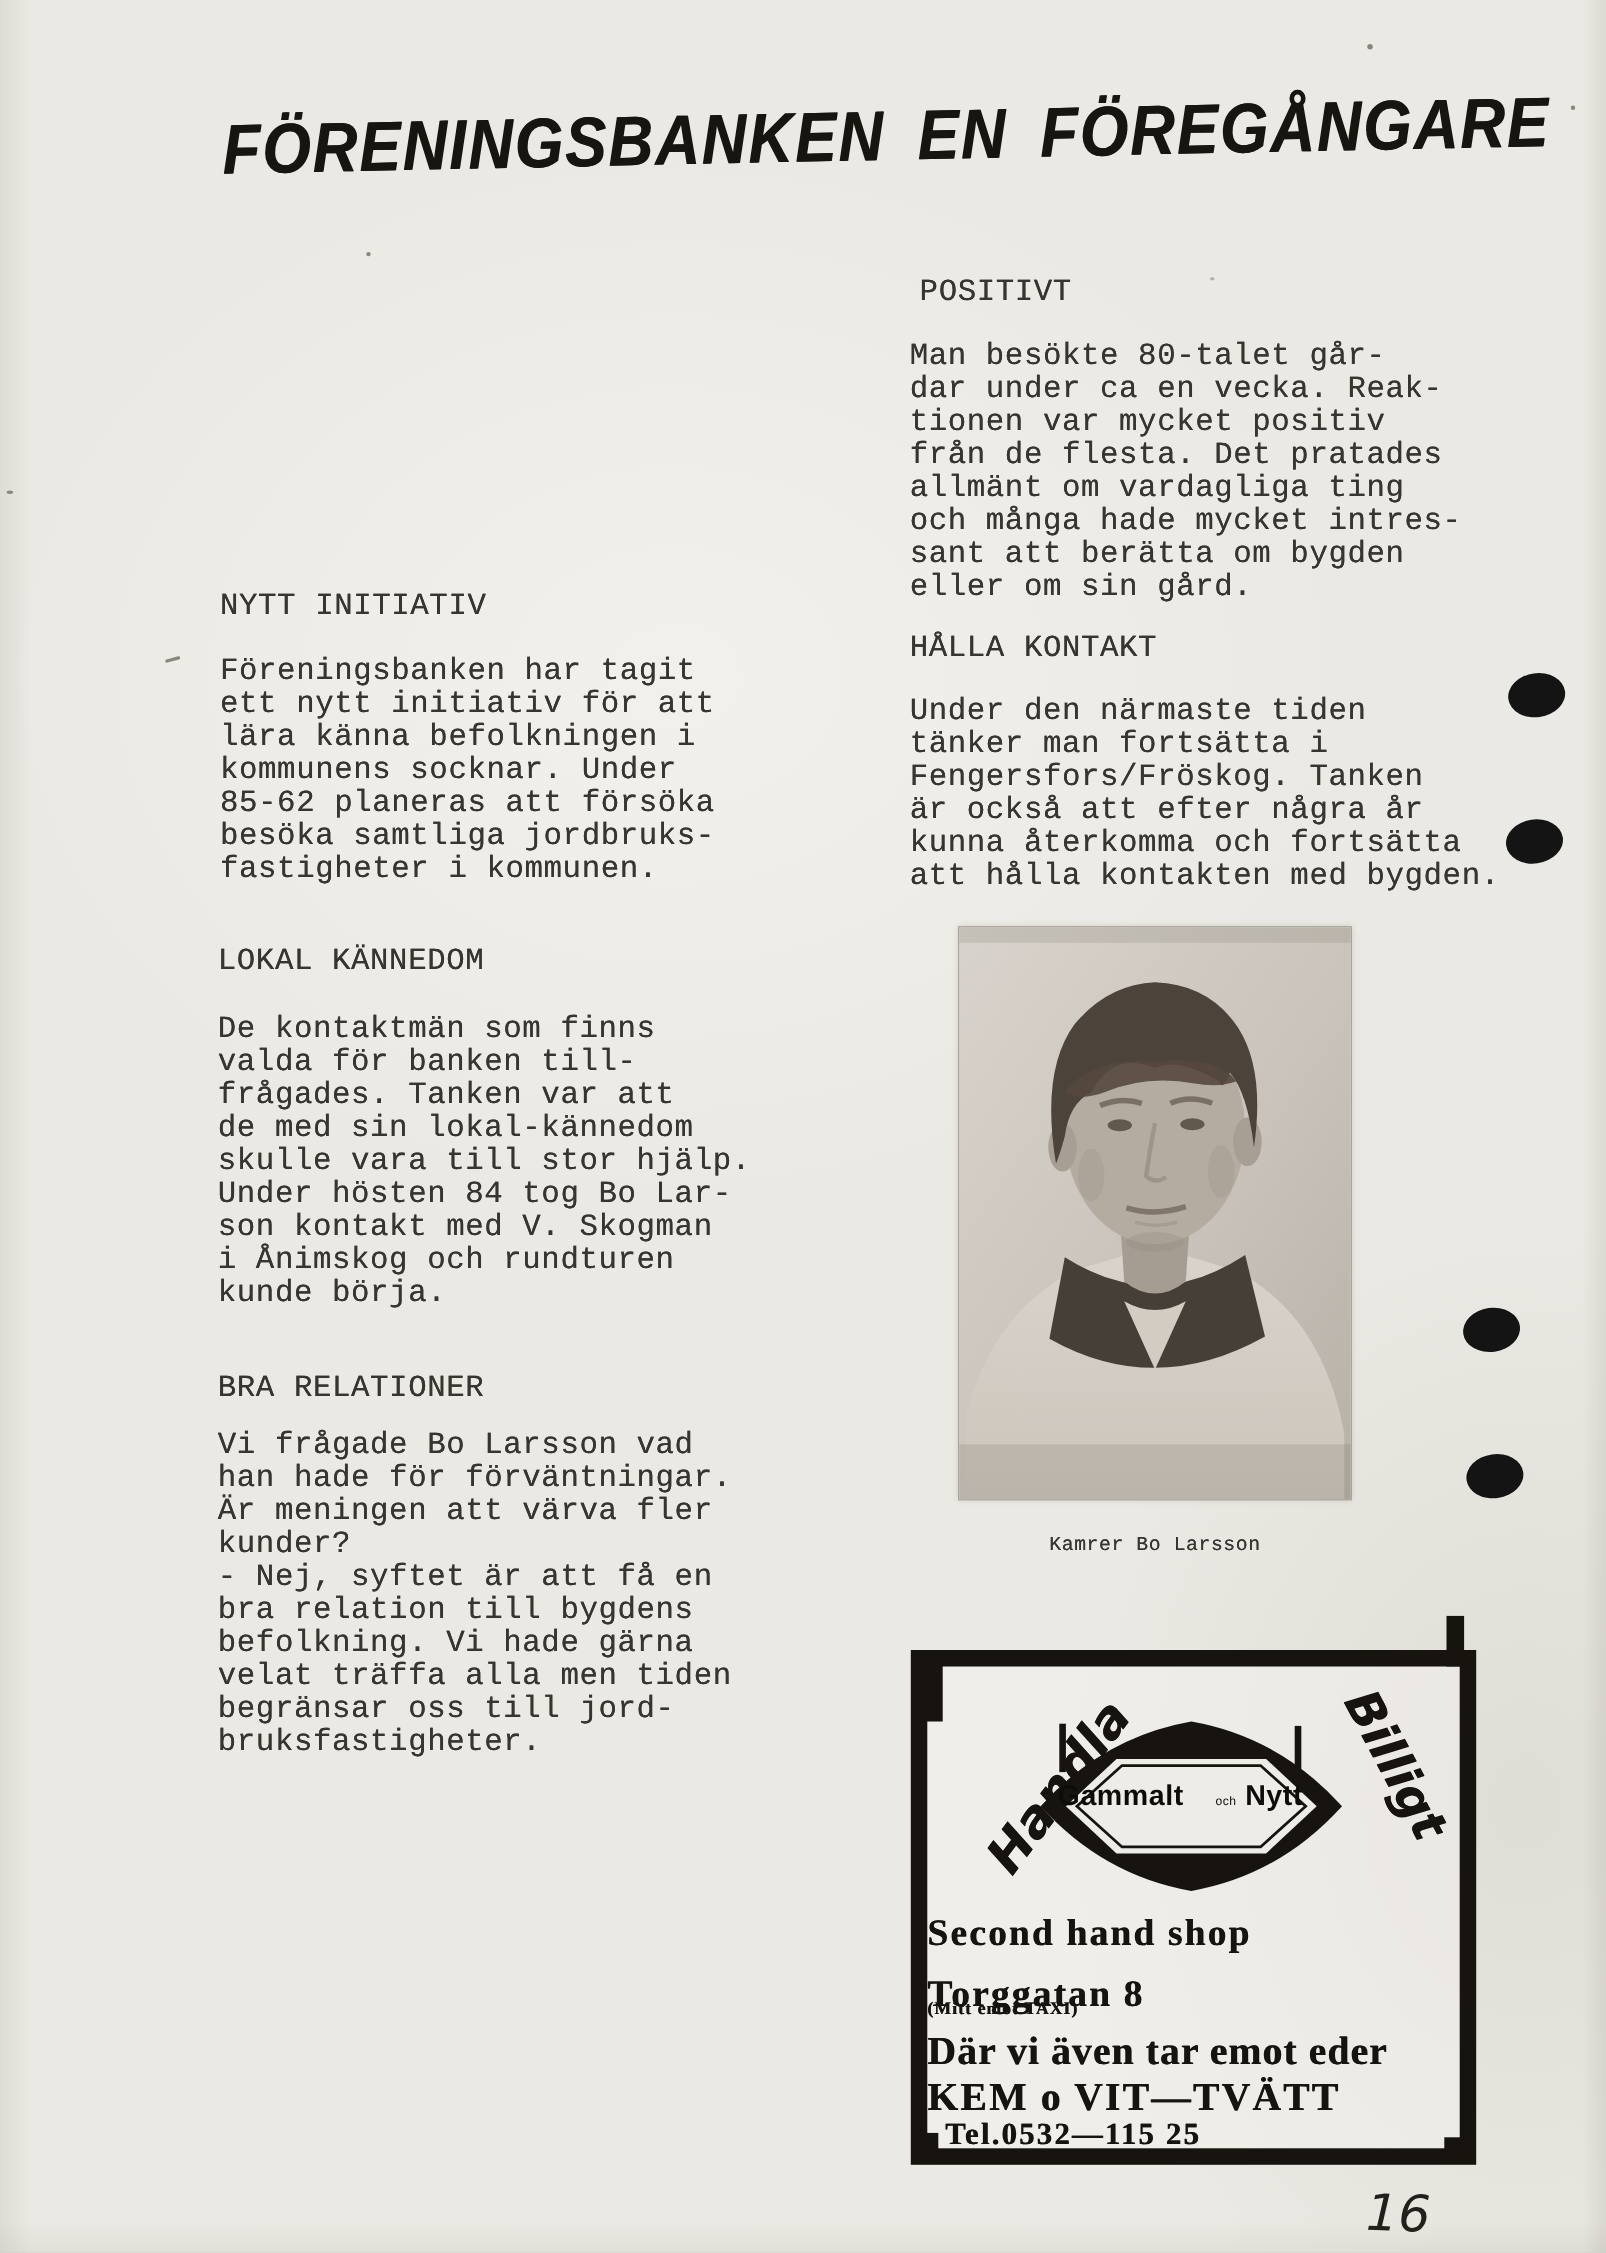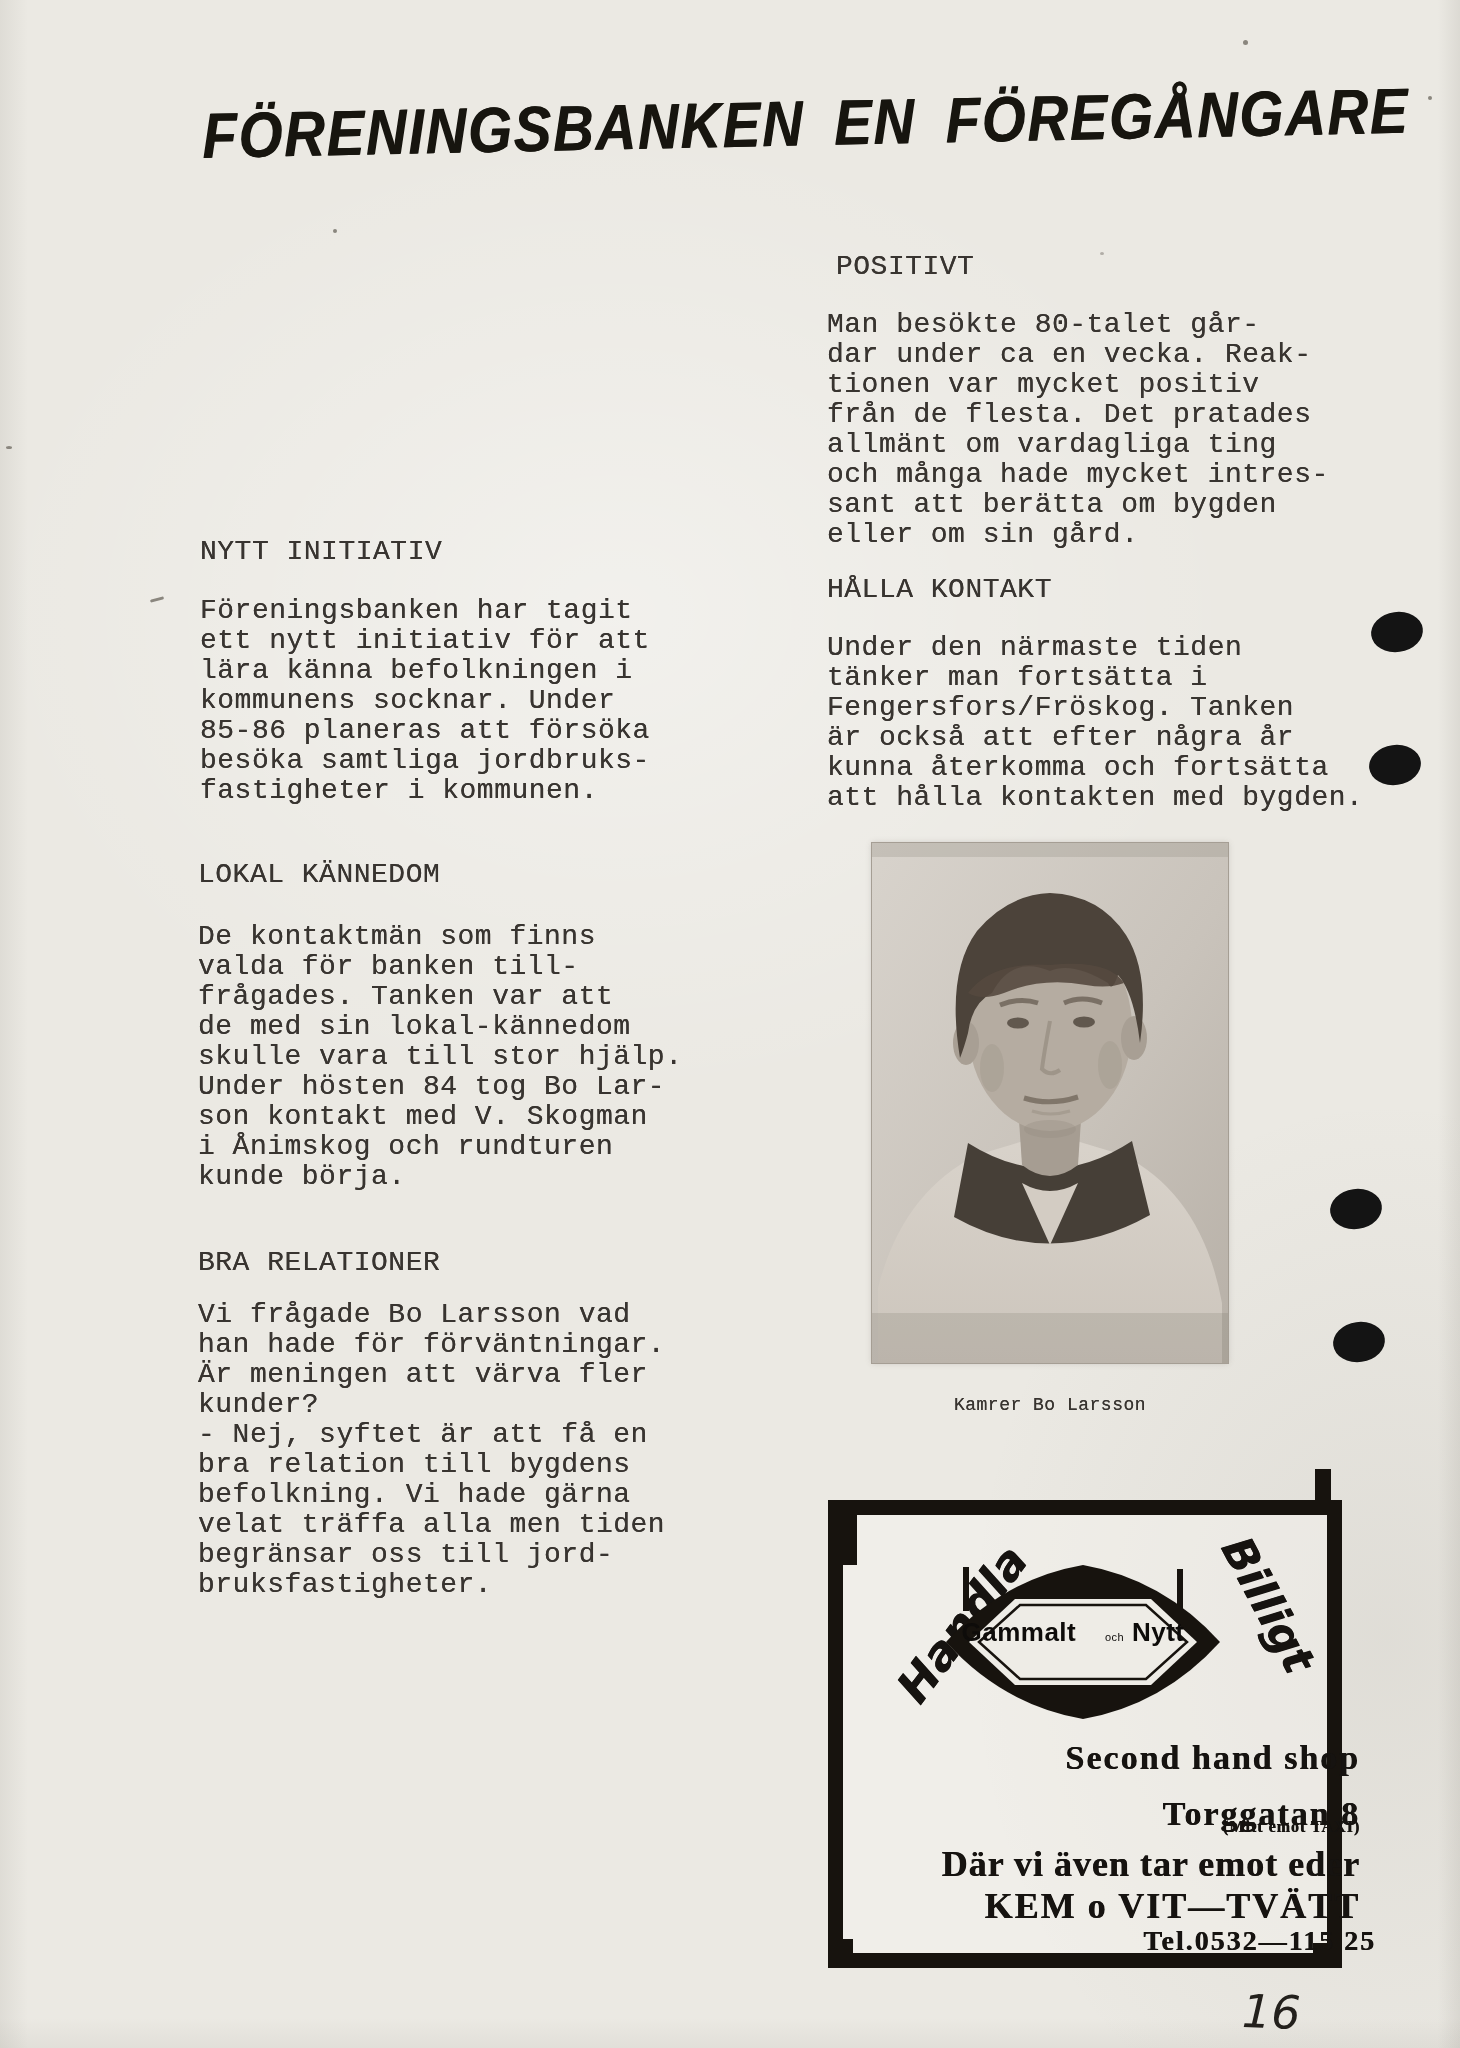--- a/index.html
+++ b/index.html
@@ -51,21 +51,21 @@
     background:#141414;transform:rotate(-8deg);
   }
   
   .ad-box{
     position:absolute;left:828px;top:1500px;width:514px;height:468px;
     border:15px solid #17130e;
     box-sizing:border-box;
     background:rgba(246,245,240,0.45);
   }
   .ad-ink{color:#161310;text-shadow:0.5px 0 0 #161310;}
-  .ad-serif{font-family:"Liberation Serif","DejaVu Serif",serif;font-weight:bold;text-align:right;white-space:nowrap;padding-left:33px;}
+  .ad-serif{font-family:"Liberation Serif","DejaVu Serif",serif;font-weight:bold;text-align:left;white-space:nowrap;}
   .ad-stub{position:absolute;background:#17130e;}
   .slogan{
     position:absolute;
     font-family:"DejaVu Sans","Liberation Sans",sans-serif;
     font-style:italic;font-weight:bold;font-size:46px;
     white-space:nowrap;
   }
   .emblem-words{
     position:absolute;left:93px;top:102px;width:274px;
     text-align:center;font-weight:bold;font-size:26px;
@@ -86,21 +86,21 @@
 <div class="page">
 
   <div class="title">FÖRENINGSBANKEN EN FÖREGÅNGARE</div>
 
 
   <div class="pos tw tw-head" style="left:200px;top:537px;">NYTT INITIATIV</div>
   <div class="pos tw tw-body" style="left:200px;top:596px;width:500px;">Föreningsbanken har tagit
 ett nytt initiativ för att
 lära känna befolkningen i
 kommunens socknar. Under
-85-86 planeras att försöka
+85-62 planeras att försöka
 besöka samtliga jordbruks-
 fastigheter i kommunen.</div>
 
   <div class="pos tw tw-head" style="left:198px;top:860px;">LOKAL KÄNNEDOM</div>
   <div class="pos tw tw-body" style="left:198px;top:922px;width:510px;">De kontaktmän som finns
 valda för banken till-
 frågades. Tanken var att
 de med sin lokal-kännedom
 skulle vara till stor hjälp.
 Under hösten 84 tog Bo Lar-

